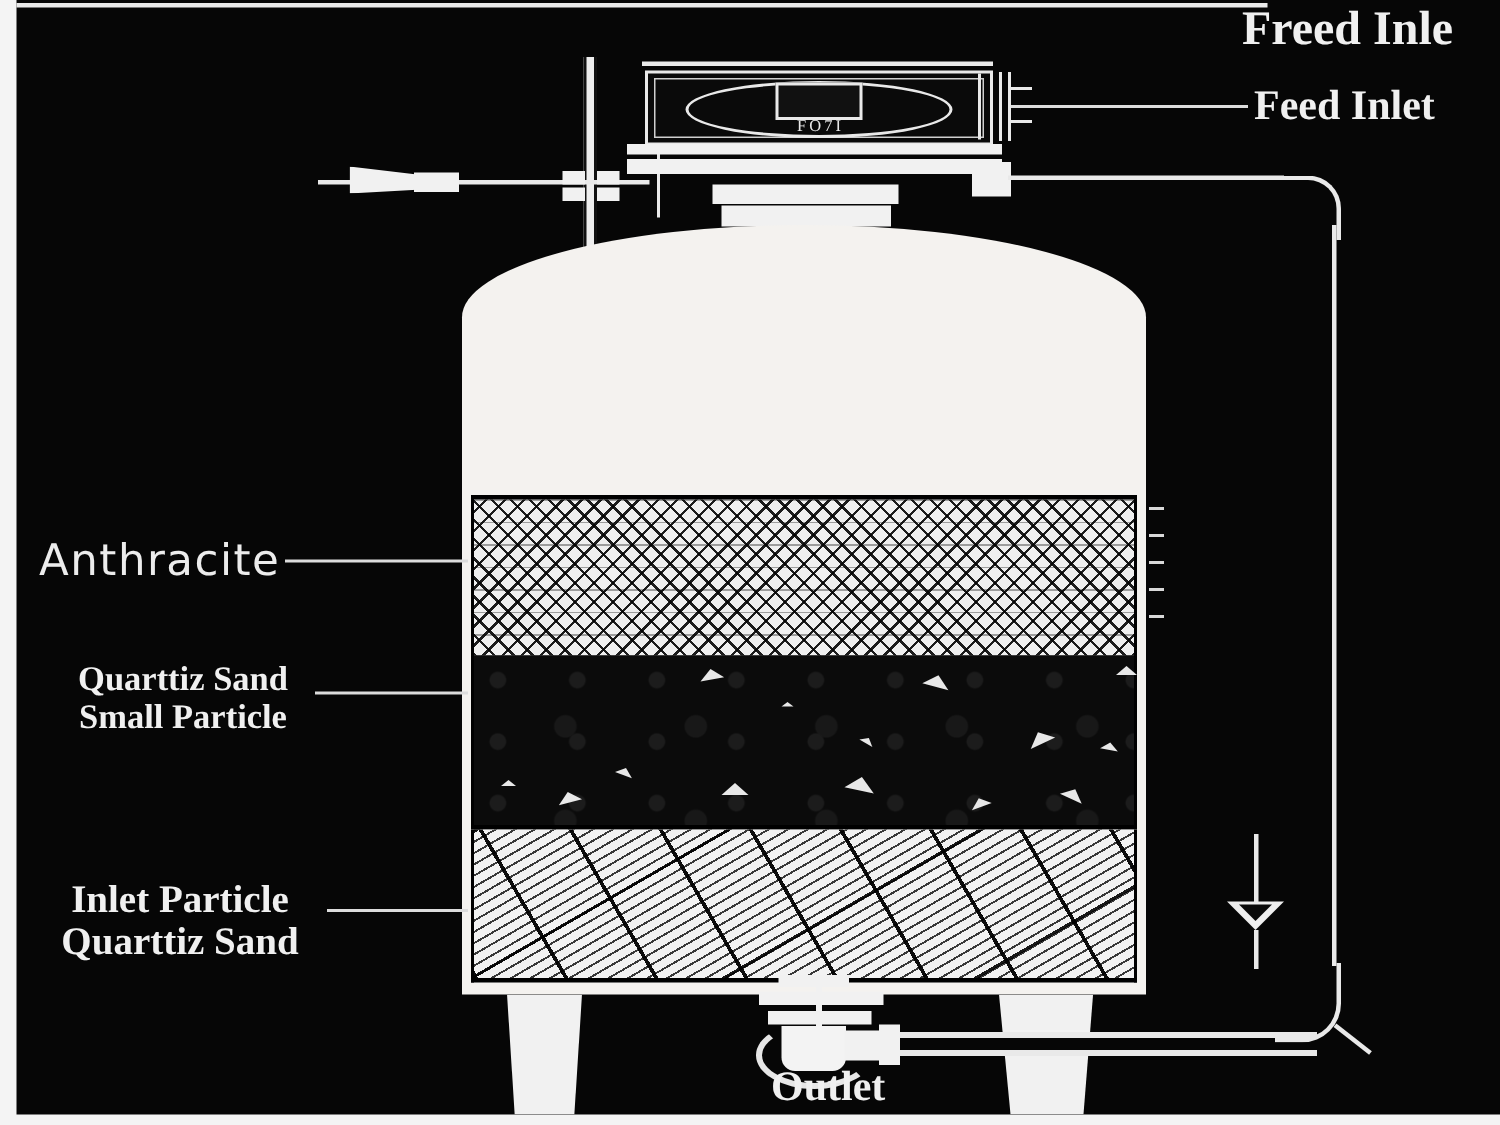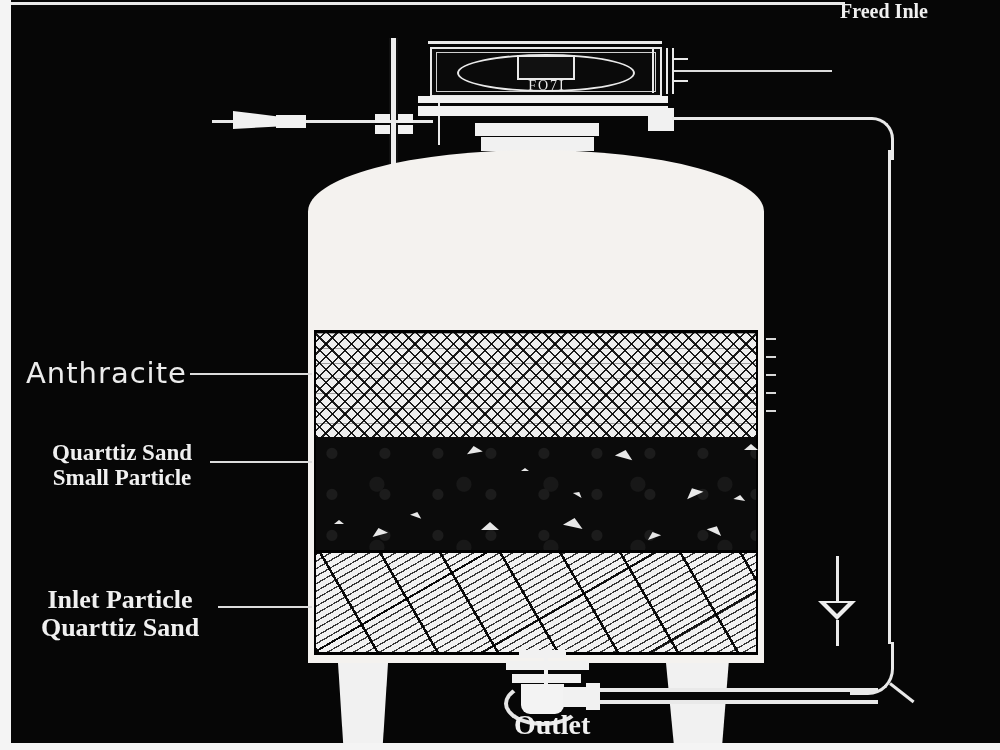--- a/index.html
+++ b/index.html
@@ -25,21 +25,21 @@
           clip-path:polygon(0 0,100% 30%,100% 86%,0 100%);}
   .coupling{left:276px;top:115px;width:30px;height:13px;background:#f1f1f1;}
   .cross-blk{width:15px;height:9px;background:#f1f1f1;}
 
   
   .head-topline{left:428px;top:41px;width:234px;height:3px;background:#e9e9e9;}
   .head-box{left:430px;top:47px;width:228px;height:46px;background:#0a0a0a;border:2px solid #e9e9e9;}
   .head-inner{left:4px;top:3px;right:4px;bottom:3px;border:1px solid #cfcfcf;}
   .head-ellipse{left:25px;top:5px;width:174px;height:34px;border:2px solid #e9e9e9;border-radius:50%;background:#0a0a0a;}
   .head-display{left:85px;top:6px;width:54px;height:21px;background:#111;border:2px solid #e9e9e9;}
-  .head-text{left:84px;top:29px;width:62px;text-align:center;font-size:14px;letter-spacing:2px;
+  .head-text{left:84px;top:29px;width:62px;text-align:center;font-size:11px;letter-spacing:2px;
              font-family:"Liberation Serif",serif;color:#e8e8e8;}
   .plate1{left:418px;top:96px;width:250px;height:7px;background:#f1f1f1;}
   .plate2{left:418px;top:106px;width:250px;height:10px;background:#f1f1f1;}
   .takeoff{left:648px;top:108px;width:26px;height:23px;background:#f1f1f1;}
   .neck1{left:475px;top:123px;width:124px;height:13px;background:#f1f1f1;}
   .neck2{left:481px;top:137px;width:113px;height:14px;background:#f1f1f1;}
   .fit-v{width:2px;height:46px;background:#e9e9e9;top:50px;}
   .fit-h{width:14px;height:2px;background:#e9e9e9;}
 
   
@@ -103,23 +103,24 @@
 </style>
 </head>
 <body>
 
 <div class="canvas">
 
   <div class="abs edge-left"></div>
   <div class="abs edge-bottom"></div>
   <div class="abs edge-topline"></div>
 
-  <div class="abs lbl serif-lbl" style="left:828px;top:0px;font-size:20px;margin-left:12px;">Freed Inle</div>
+  <div class="abs lbl serif-lbl" style="left:828px;top:0px;font-size:32px;">Freed Inle</div>
 
   <div class="abs leader" style="left:674px;top:70px;width:158px;"></div>
+  <div class="abs lbl serif-lbl" style="left:836px;top:55px;font-size:28px;">Feed Inlet</div>
 
   <div class="abs rod"></div>
 
   <div class="abs pipe-thin" style="left:212px;top:120px;width:26px;"></div>
   <div class="abs nozzle"></div>
   <div class="abs coupling"></div>
   <div class="abs pipe-thin" style="left:306px;top:120px;width:127px;"></div>
   <div class="abs cross-blk" style="left:375px;top:114px;"></div>
   <div class="abs cross-blk" style="left:398px;top:114px;"></div>
   <div class="abs cross-blk" style="left:375px;top:125px;"></div>

